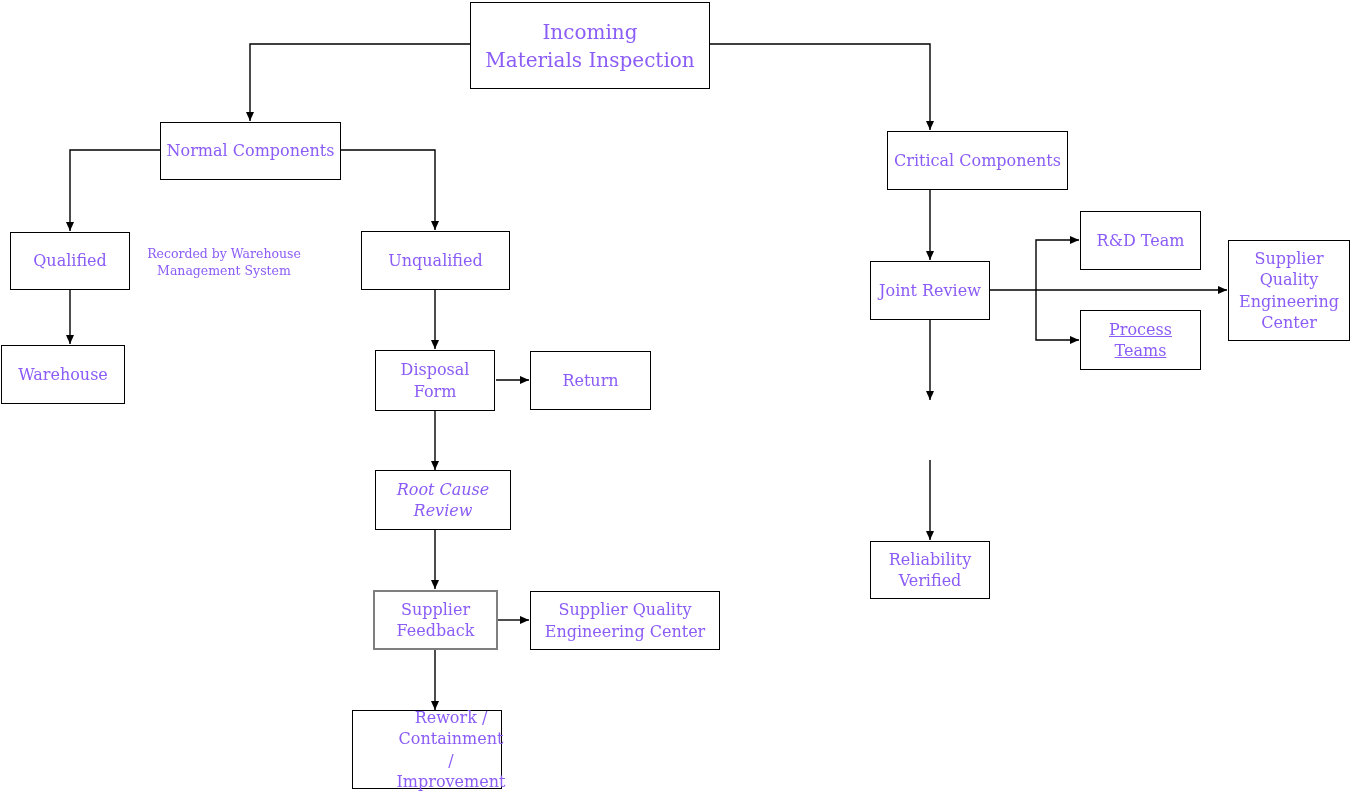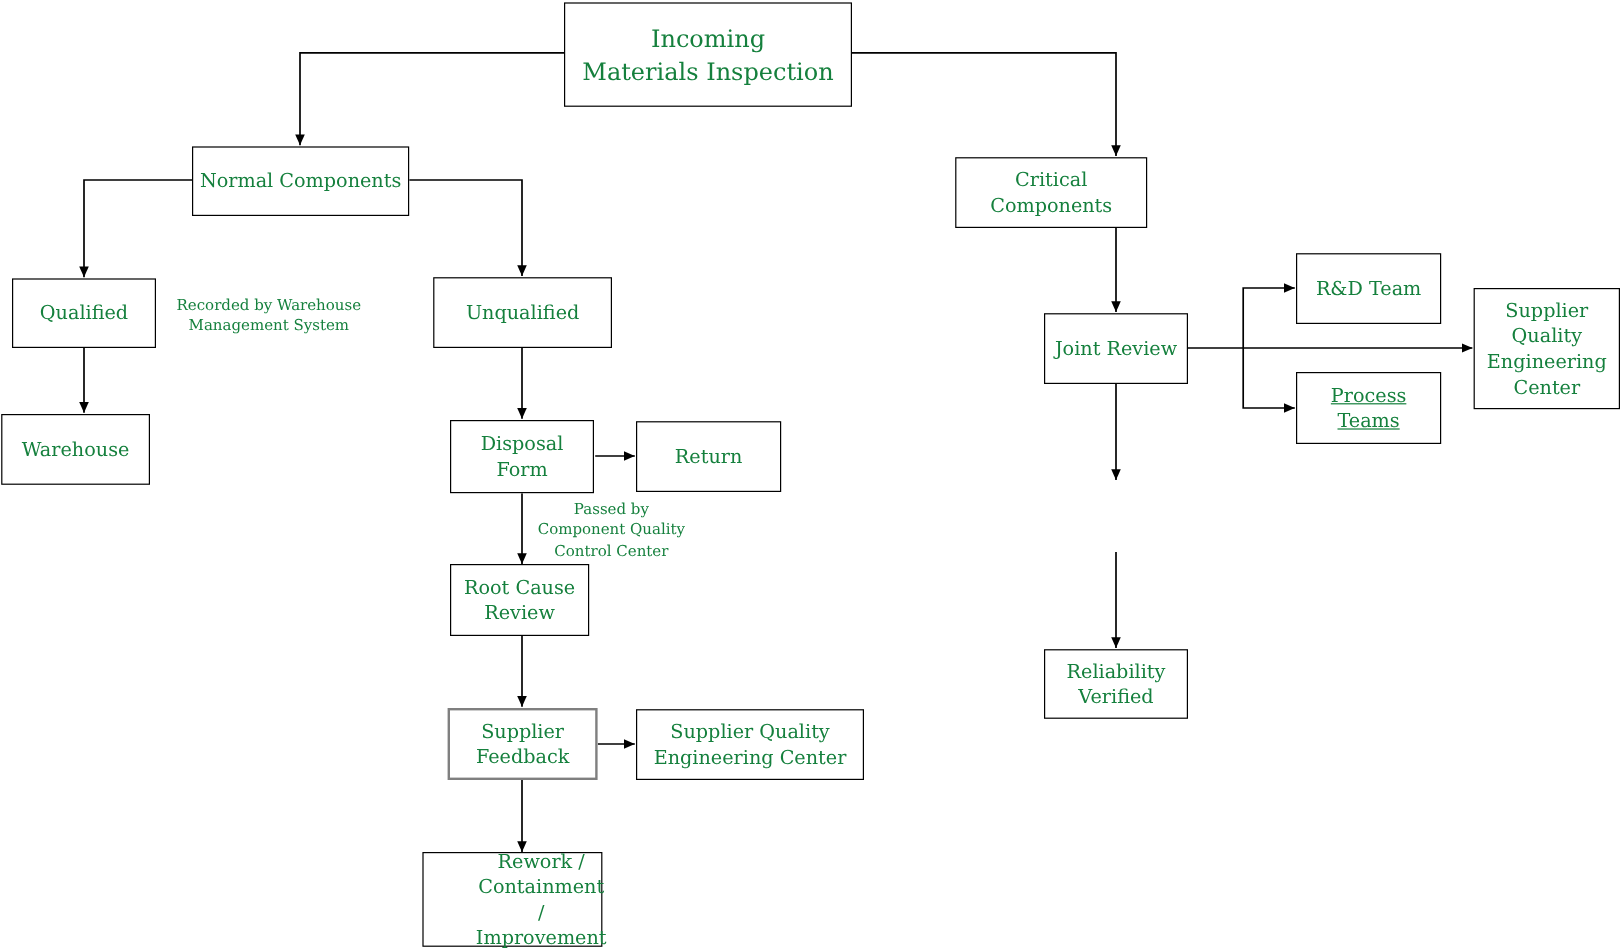--- a/index.html
+++ b/index.html
@@ -6,21 +6,21 @@
     margin: 0;
     padding: 0;
     background: #ffffff;
   }
   #canvas {
     position: relative;
     width: 1351px;
     height: 791px;
     background: #ffffff;
     font-family: "DejaVu Serif", serif;
-    color: #15803d;
+    color: #8b5cf6;
     overflow: hidden;
   }
   #edges-svg {
     position: absolute;
     left: 0;
     top: 0;
     width: 1351px;
     height: 791px;
   }
   #edges-svg path {
@@ -84,41 +84,38 @@
     <path d="M1036,290 V340 H1079" marker-end="url(#arrow)"></path>
     <path d="M930,320 V400" marker-end="url(#arrow)"></path>
     <path d="M930,460 V540" marker-end="url(#arrow)"></path>
   </svg>
 
   <div class="node title" style="left:470px; top:2px; width:240px; height:87px;">Incoming
 Materials Inspection</div>
 
   <div class="node" style="left:160px; top:122px; width:181px; height:58px;">Normal Components</div>
 
-  <div class="node" style="left:796px; top:131px; width:160px; height:59px;">Critical Components</div>
+  <div class="node" style="left:887px; top:131px; width:181px; height:59px;">Critical Components</div>
 
   <div class="node" style="left:10px; top:232px; width:120px; height:58px;">Qualified</div>
 
   <div class="node" style="left:361px; top:231px; width:149px; height:59px;">Unqualified</div>
 
   <div class="annotation" style="left:140px; top:245px; width:168px;">Recorded by Warehouse
 Management System</div>
 
   <div class="node" style="left:1px; top:345px; width:124px; height:59px;">Warehouse</div>
 
   <div class="node" style="left:375px; top:350px; width:120px; height:61px;">Disposal
 Form</div>
 
   <div class="node" style="left:530px; top:351px; width:121px; height:59px;">Return</div>
 
-  <div class="annotation" style="left:444px; top:415px; width:131px;">Passed by
-Component Quality
-Control Center</div>
 
-  <div class="node" style="left:375px; top:470px; width:116px; height:60px;">Root Cause
+  <div class="node" style="left:375px; top:470px; width:136px; height:60px;font-style:italic;">Root Cause
 Review</div>
 
   <div class="node highlight" style="left:373px; top:590px; width:125px; height:60px;">Supplier
 Feedback</div>
 
   <div class="node" style="left:530px; top:591px; width:190px; height:59px;">Supplier Quality
 Engineering Center</div>
 
   <div class="node" style="left:352px; top:710px; width:150px; height:79px;padding-left:48px;">Rework /
 Containment /

